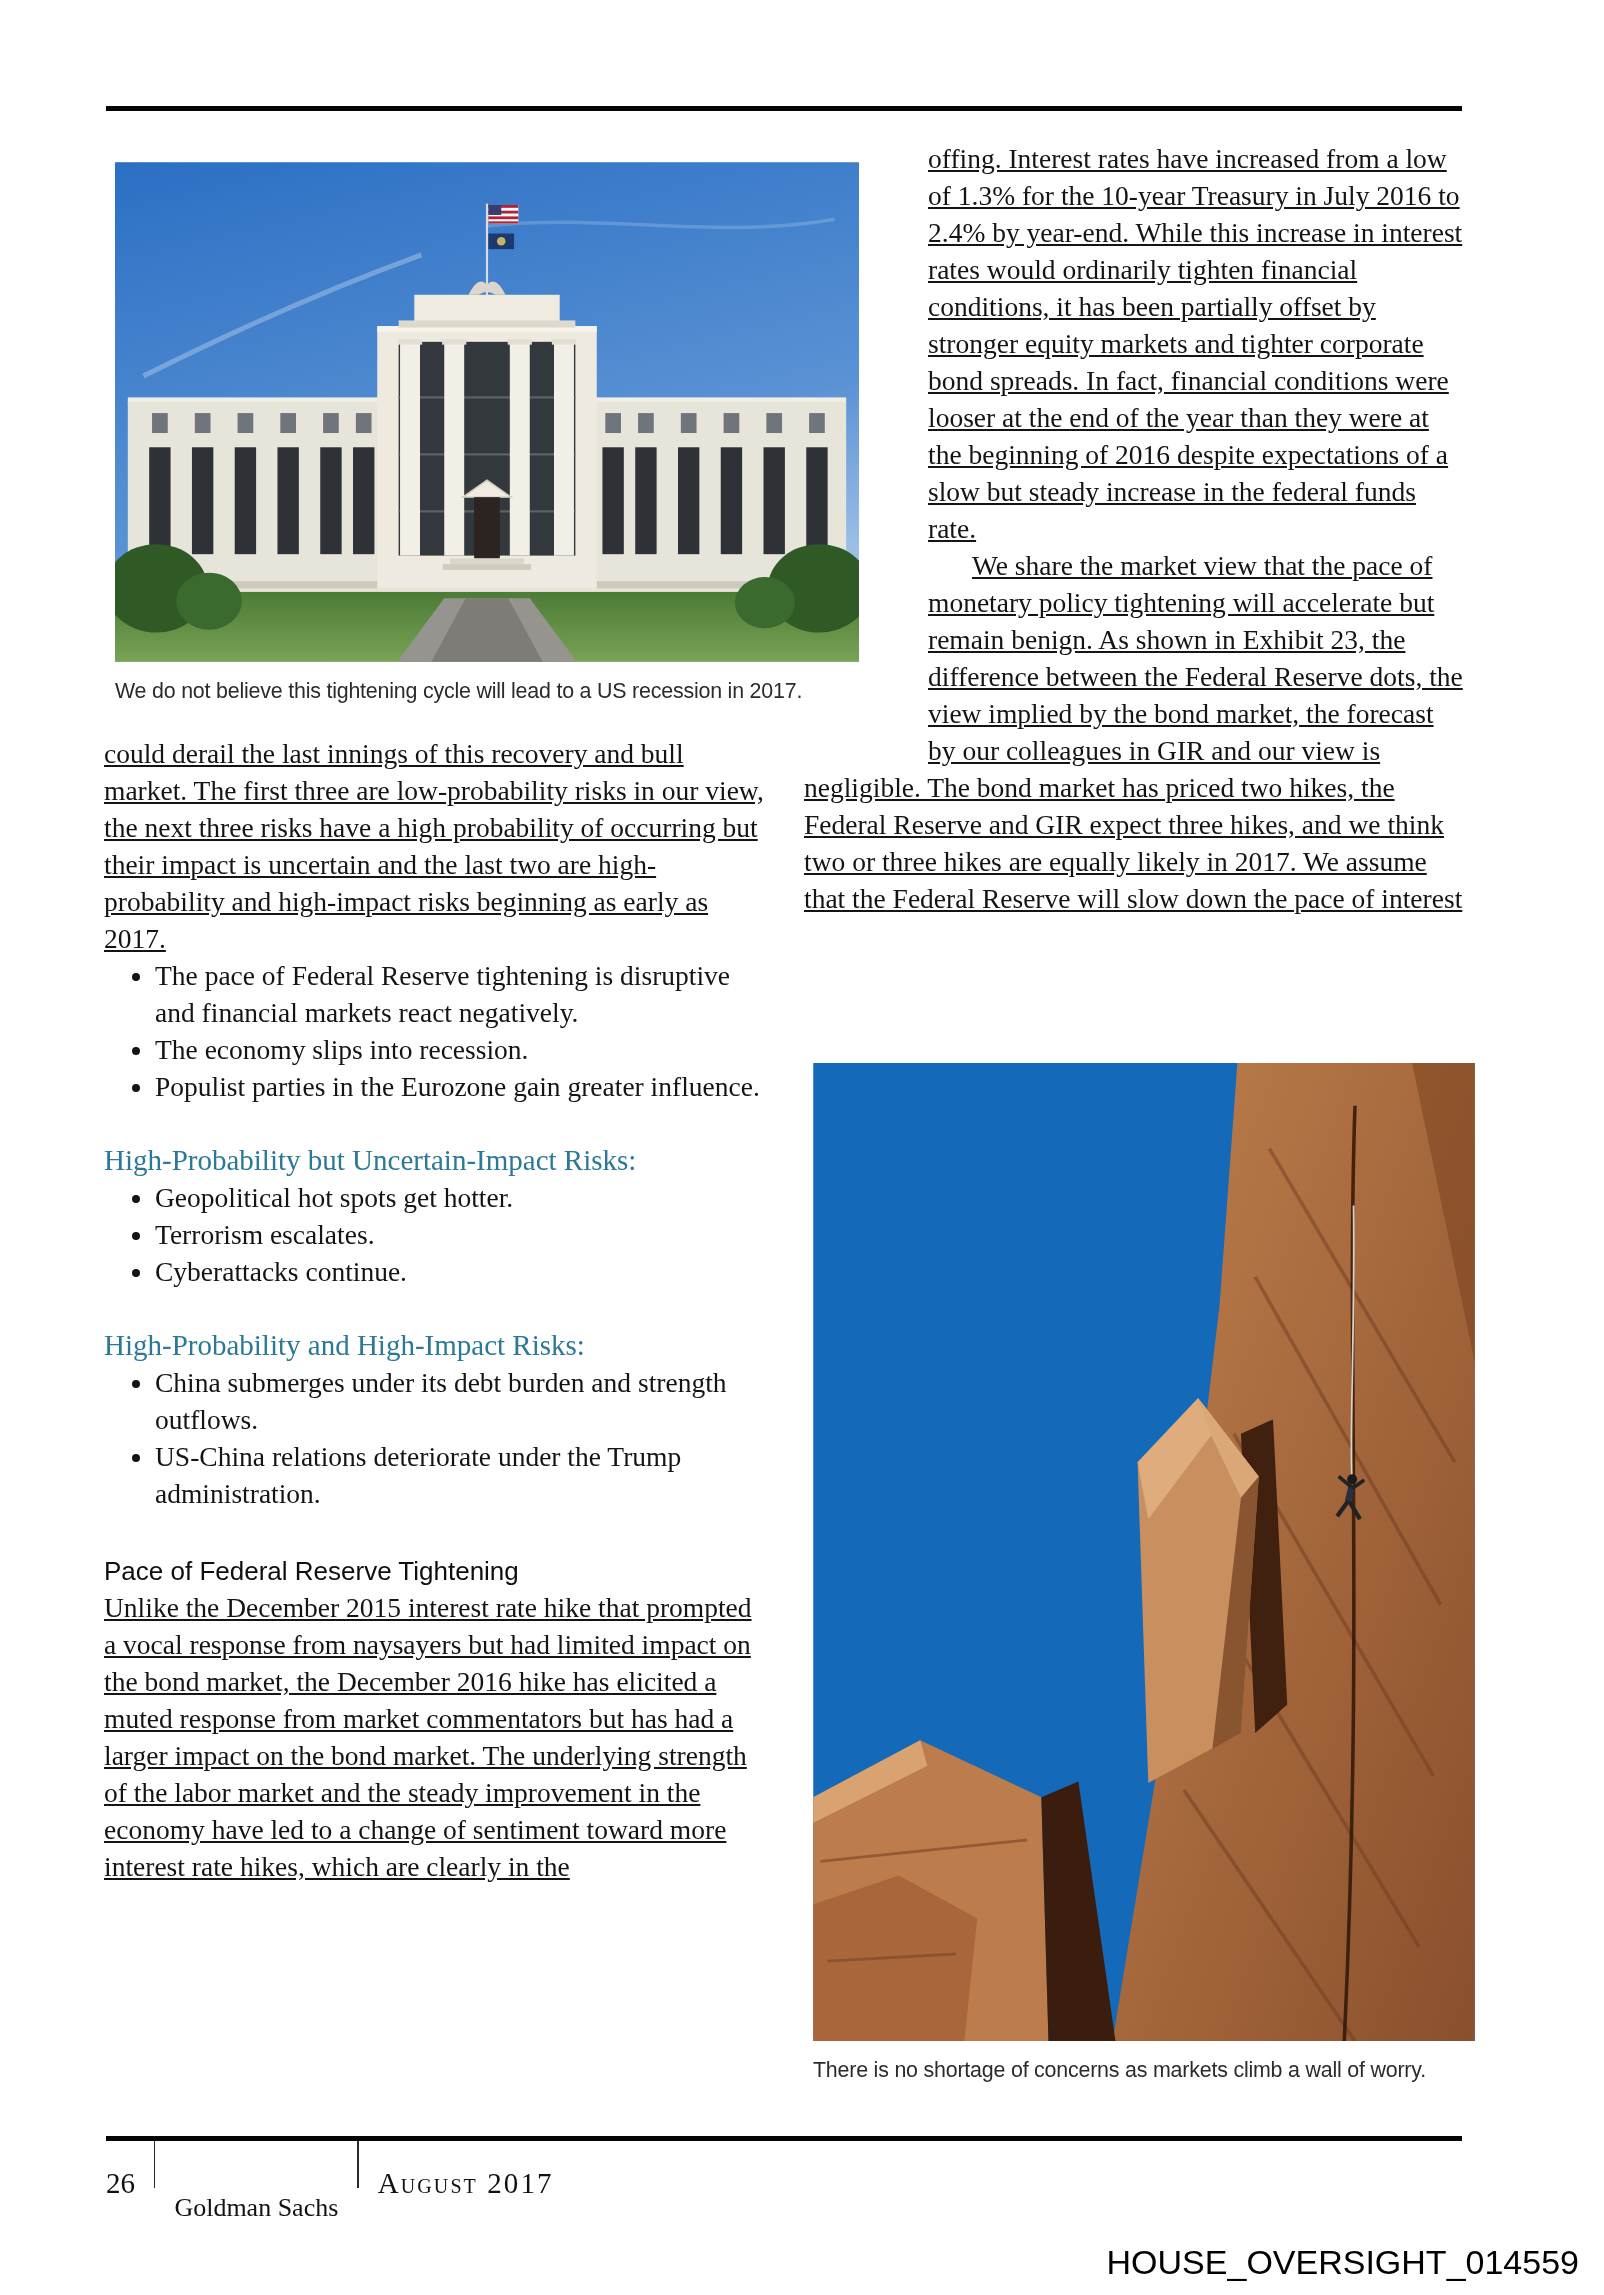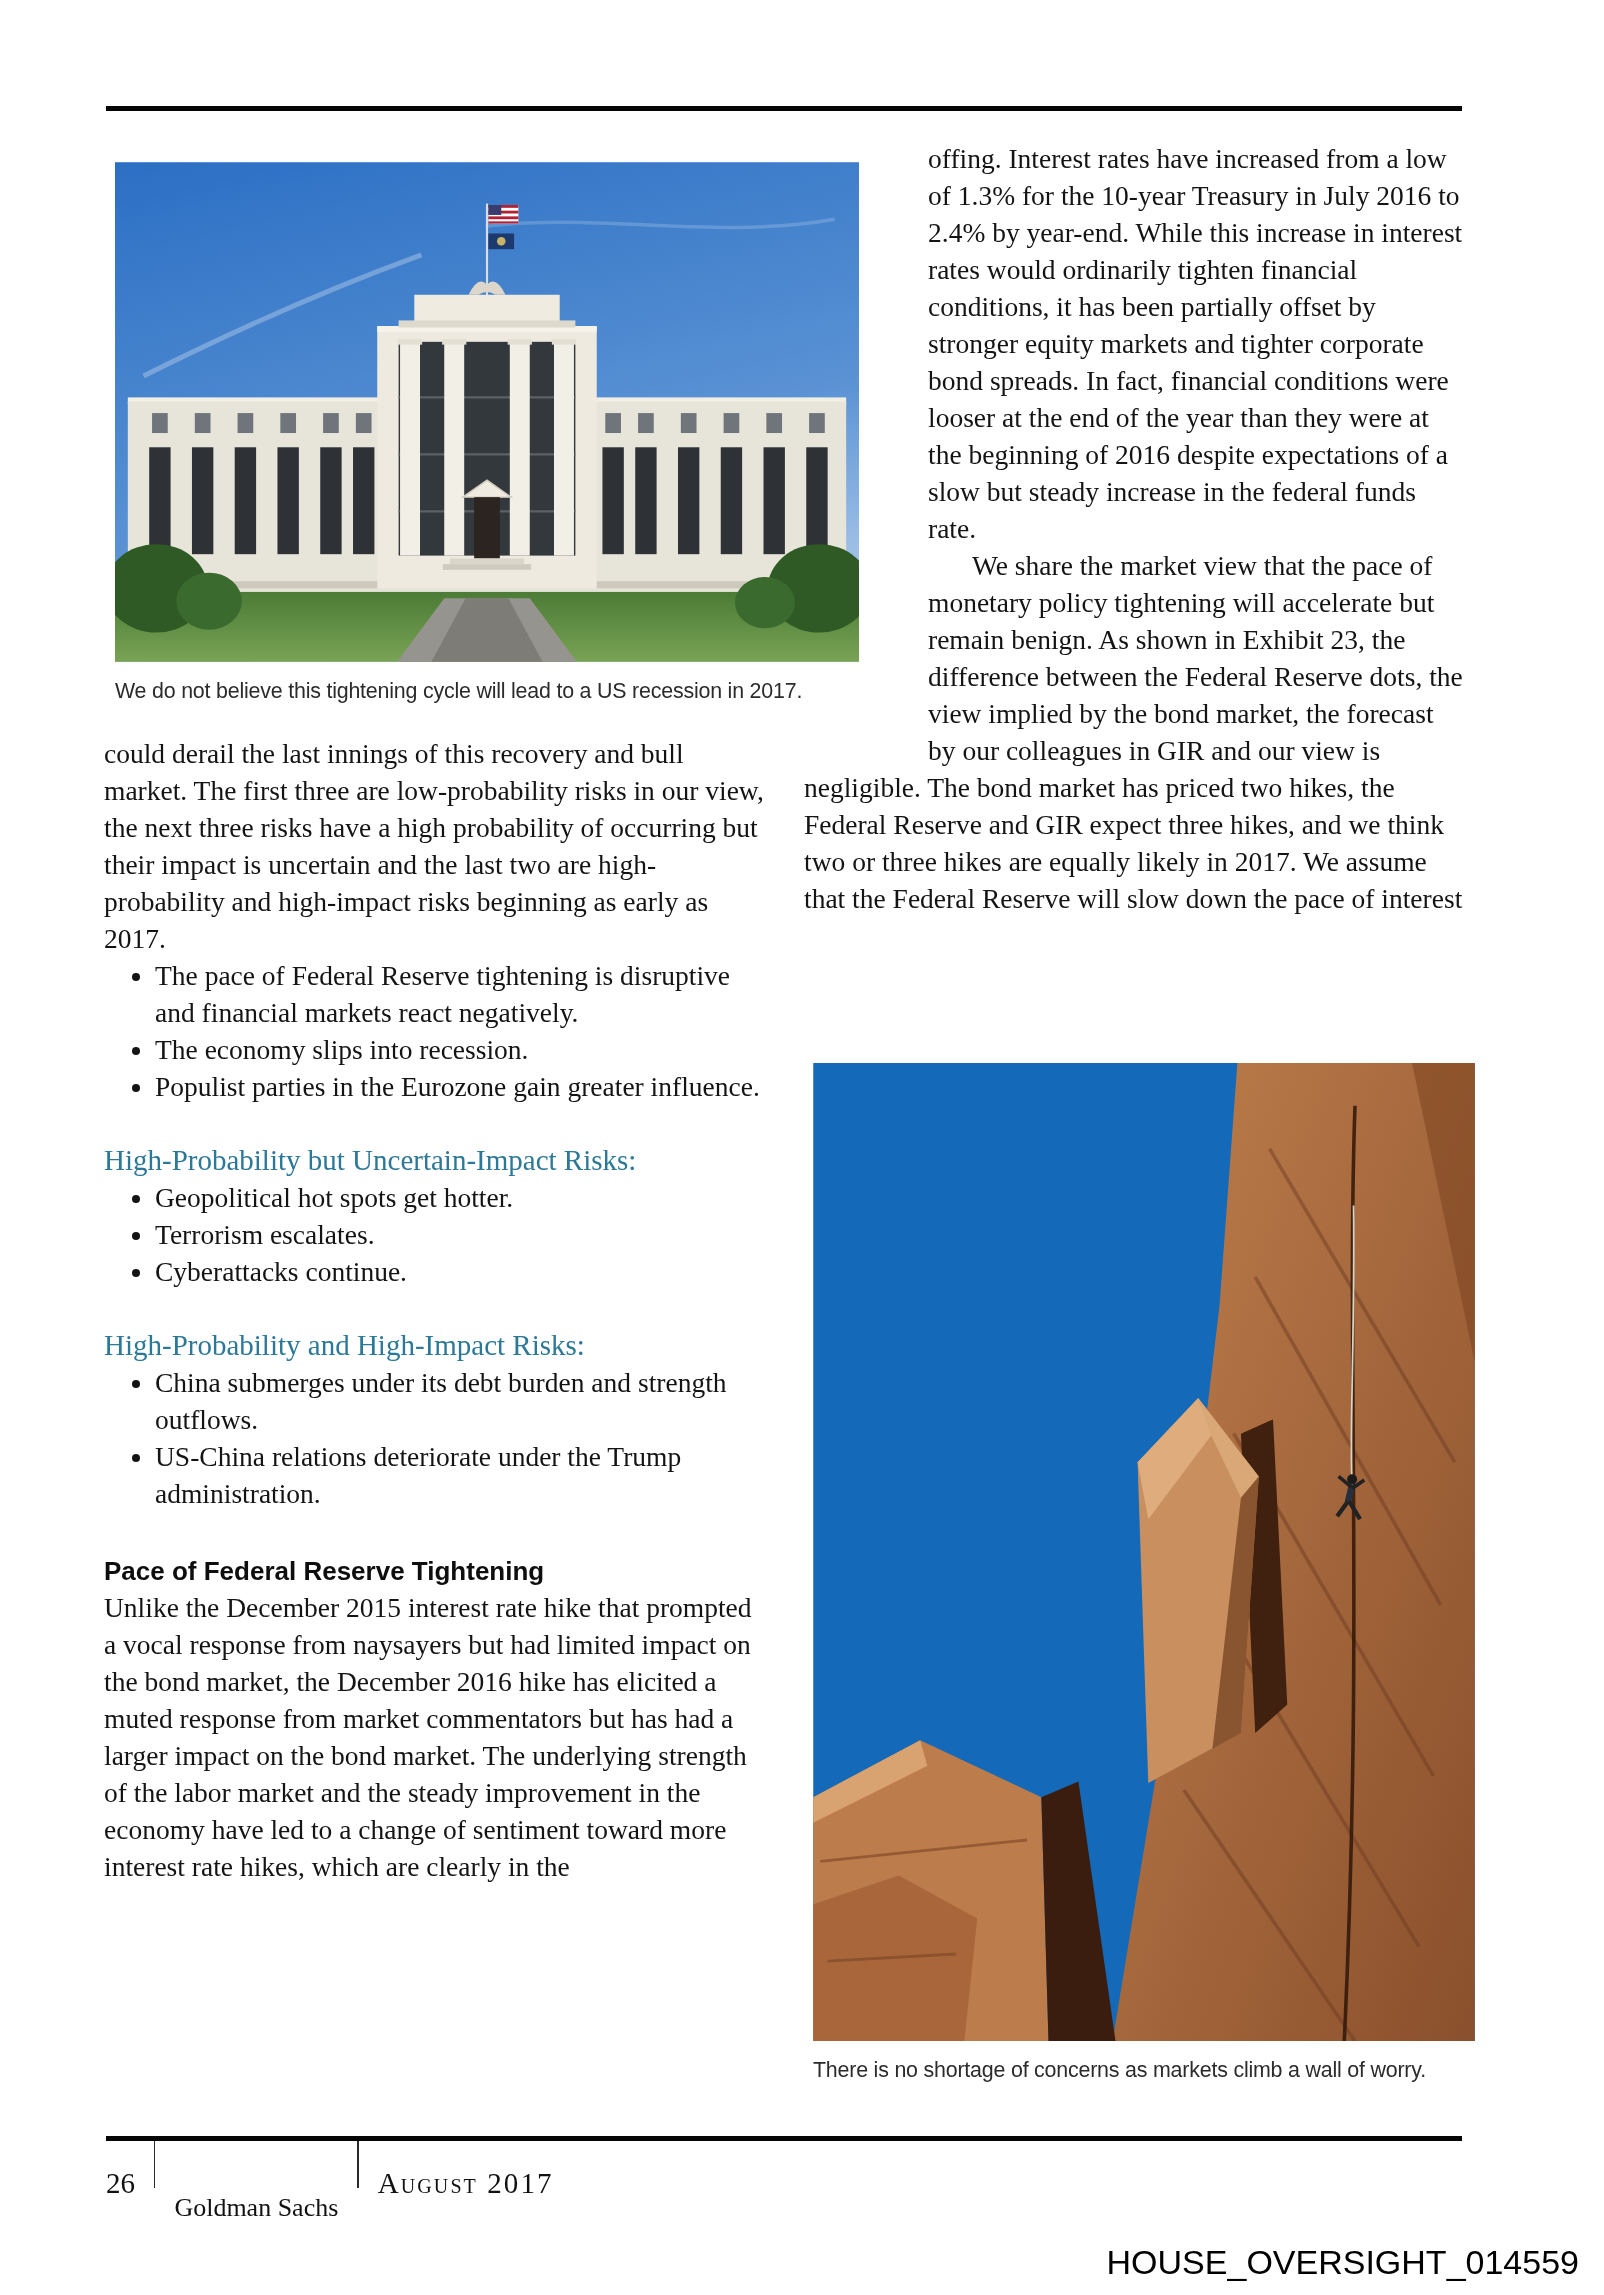--- a/index.html
+++ b/index.html
@@ -9,32 +9,32 @@
   .rule.top{top:106px;}
   .rule.bottom{top:2136px;}
 
   figure{margin:0;padding:11px;}
   .fed-figure{position:absolute;left:104px;top:151px;width:744px;}
   .climb-figure{position:absolute;left:802px;top:1052px;width:662px;}
   figcaption{font-family:"Liberation Sans","DejaVu Sans",sans-serif;
              font-size:21.4px;line-height:26px;letter-spacing:-0.2px;color:#2b2b2b;margin-top:15.7px;}
 
   .col{position:absolute;font-size:27.5px;line-height:37px;}
-  .col p{margin:0;}
+  .col p{margin:0;text-decoration:underline;}
   .left-col{left:104px;top:735px;width:665px;}
   .right-col{left:804px;top:140px;width:659px;}
   .indent-spacer{float:left;width:124px;height:603px;}
   .right-col .p2{text-indent:44px;}
 
   h2.risk-heading{margin:37px 0 0 0;font-weight:400;font-size:29px;line-height:37px;
                   color:var(--teal,#2c7897);}
   ul.risk-list{margin:0;padding:0 0 0 51px;list-style:disc;}
   ul.risk-list li{margin:0;}
   h3.sans-heading{margin:41px 0 0 0;font-family:"Liberation Sans","DejaVu Sans",sans-serif;
-                  font-weight:700;font-size:26px;line-height:36px;color:#0e0e0e;}
+                  font-weight:400;font-size:26px;line-height:36px;color:#0e0e0e;}
 
   .footer{position:absolute;left:106px;top:2141px;height:50px;display:flex;align-items:stretch;}
   .footer .ftext{padding-top:26px;font-size:29px;line-height:33px;color:#111;}
   .footer .divider{width:1.4px;background:#2a2a2a;height:47px;margin:0 19px;}
   .footer .pub{font-size:26px;margin-top:24px;}
   .footer .date{font-variant-caps:small-caps;letter-spacing:2.1px;font-size:29px;}
 
   .watermark{position:absolute;right:25px;top:2243px;font-family:"Liberation Sans","DejaVu Sans",sans-serif;
              font-size:34px;color:#000;}
   svg{display:block;}

